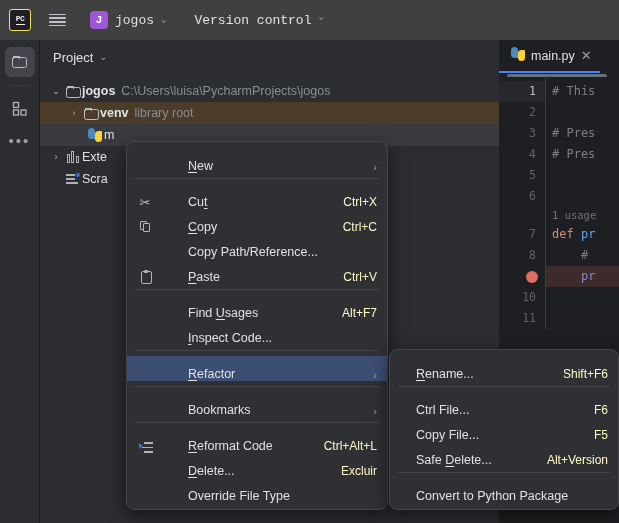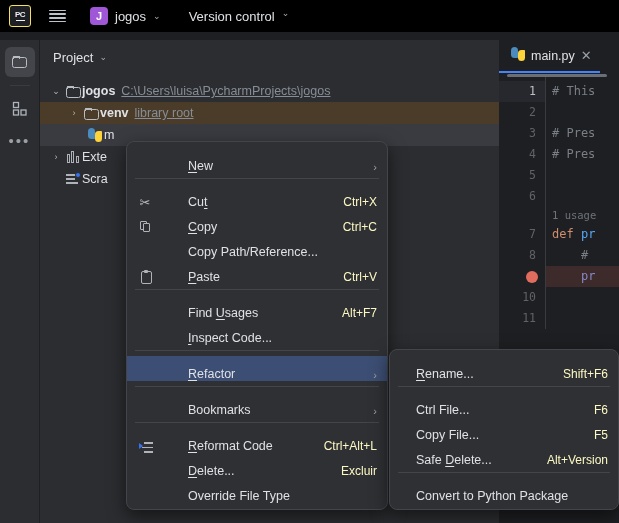--- a/index.html
+++ b/index.html
@@ -7,23 +7,23 @@
     width: 619px; height: 523px;
     background: #1e1f22;
     font-family: "Liberation Sans", sans-serif;
     overflow: hidden;
     color: #dfe1e5;
   }
   #app { position: relative; width: 619px; height: 523px; }
 
   
   .titlebar {
-    position: absolute; left: 0; top: 0; width: 619px; height: 32px;
-    background: #000000;
-    display: flex; align-items: center;
+    position: absolute; left: 0; top: 0; width: 619px; height: 40px;
+    background: #404040;
+    display: flex; align-items: center; font-family: Liberation Mono, monospace;
   }
   .pc-logo {
     width: 22px; height: 22px; margin-left: 9px;
     border: 1px solid #f5e05a; border-radius: 3px;
     background: #1e1f22;
     display: flex; align-items: center; justify-content: center;
     font-size: 8px; font-weight: bold; color: #eceff4;
     line-height: 1;
     flex-direction: column;
   }
@@ -80,21 +80,21 @@
     padding-left: 8px; white-space: nowrap; overflow: hidden;
   }
   .tree-row.venv-hl { background: #4a3c28; }
   .tree-row.file-hl { background: #393b40; }
   .t-arrow { width: 16px; text-align: center; color: #b4b8bf; font-size: 9px; flex: 0 0 16px; }
   .t-arrow.blank { color: transparent; }
   .t-ind { flex: 0 0 auto; }
   .t-icon { width: 18px; display: flex; align-items: center; justify-content: center; flex: 0 0 18px;}
   .t-label { color: #dfe1e5; font-weight: bold; margin-right: 6px; }
   .t-label.plain { font-weight: normal; }
-  .t-sub { color: #878d96; font-weight: normal; text-decoration: underline; }
+  .t-sub { color: #878d96; font-weight: normal; }
 
   
   .ico-folder { width: 14px; height: 11px; position: relative; }
   .ico-folder::before {
     content:''; position:absolute; left:0; top:1px; width:13px; height:9px;
     border:1.3px solid #b9bdc4; border-radius:1.5px 2.5px 2.5px 2.5px;
   }
   .ico-folder::after {
     content:''; position:absolute; left:1px; top:0px; width:5px; height:2px;
     border-top:1.3px solid #b9bdc4; border-left:1.3px solid #b9bdc4; border-right:1.3px solid #b9bdc4;

